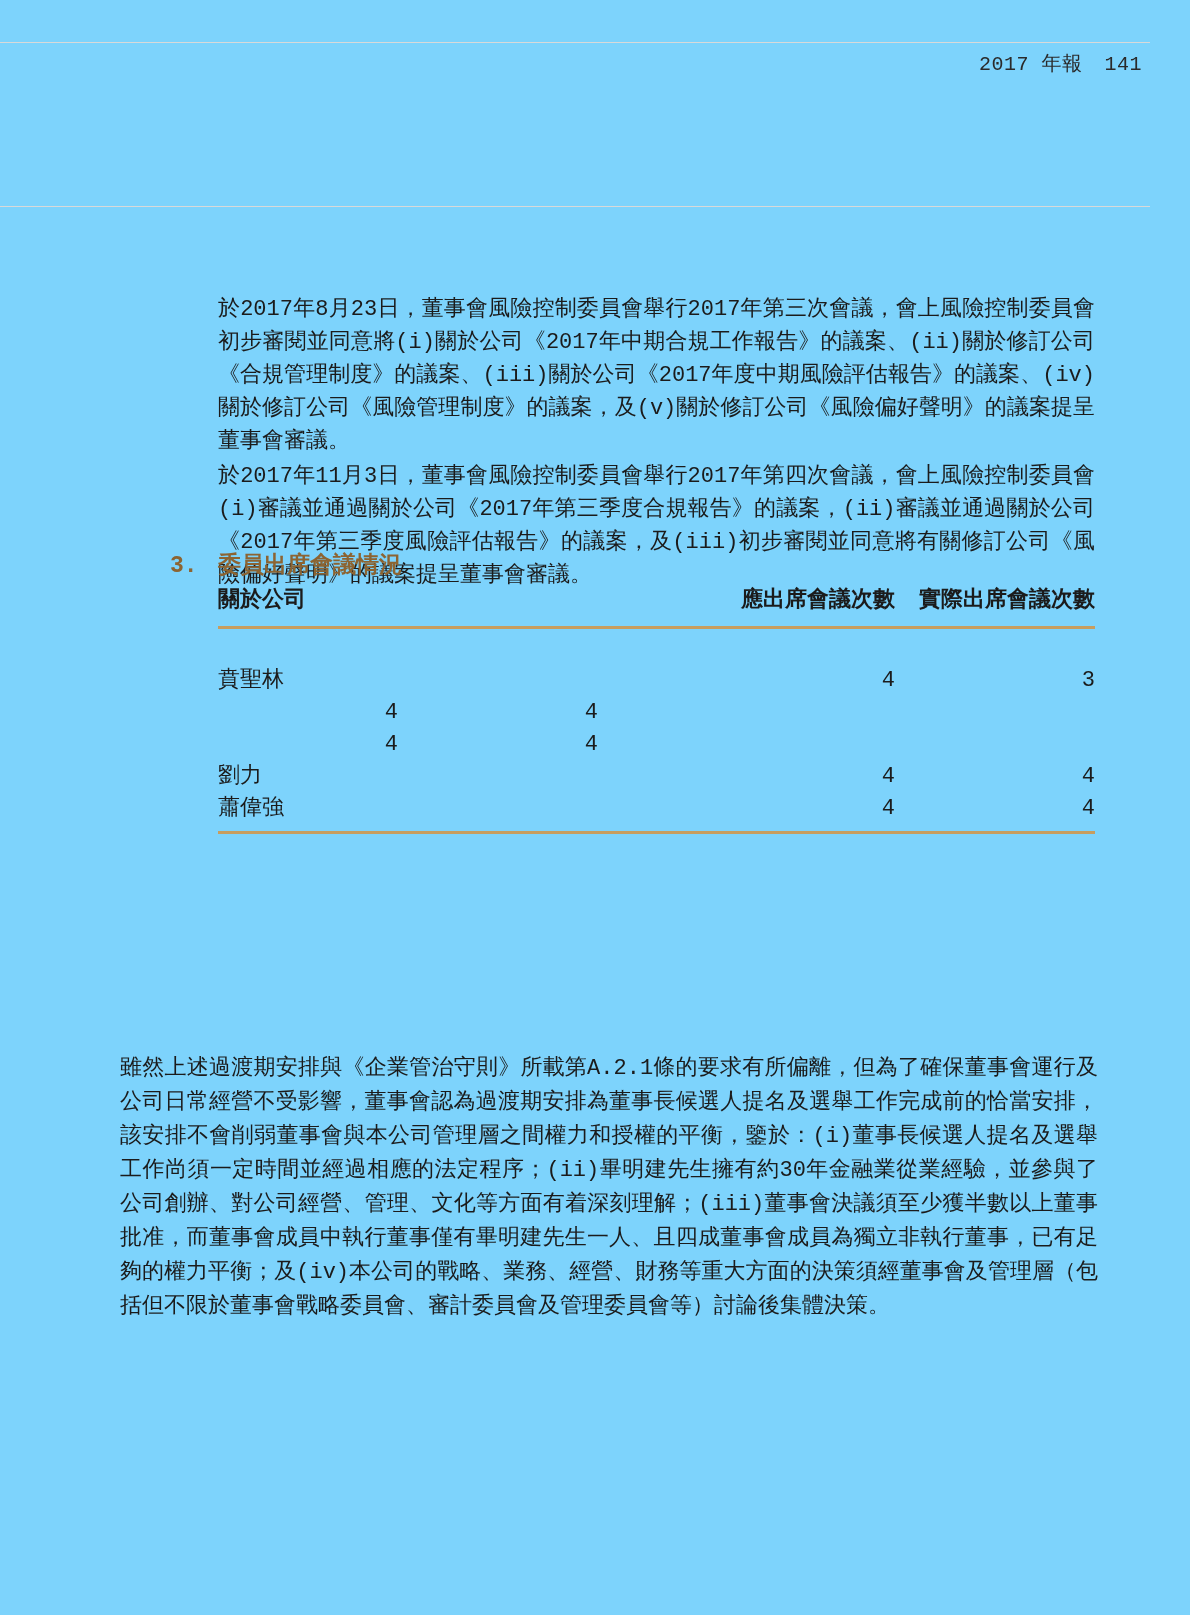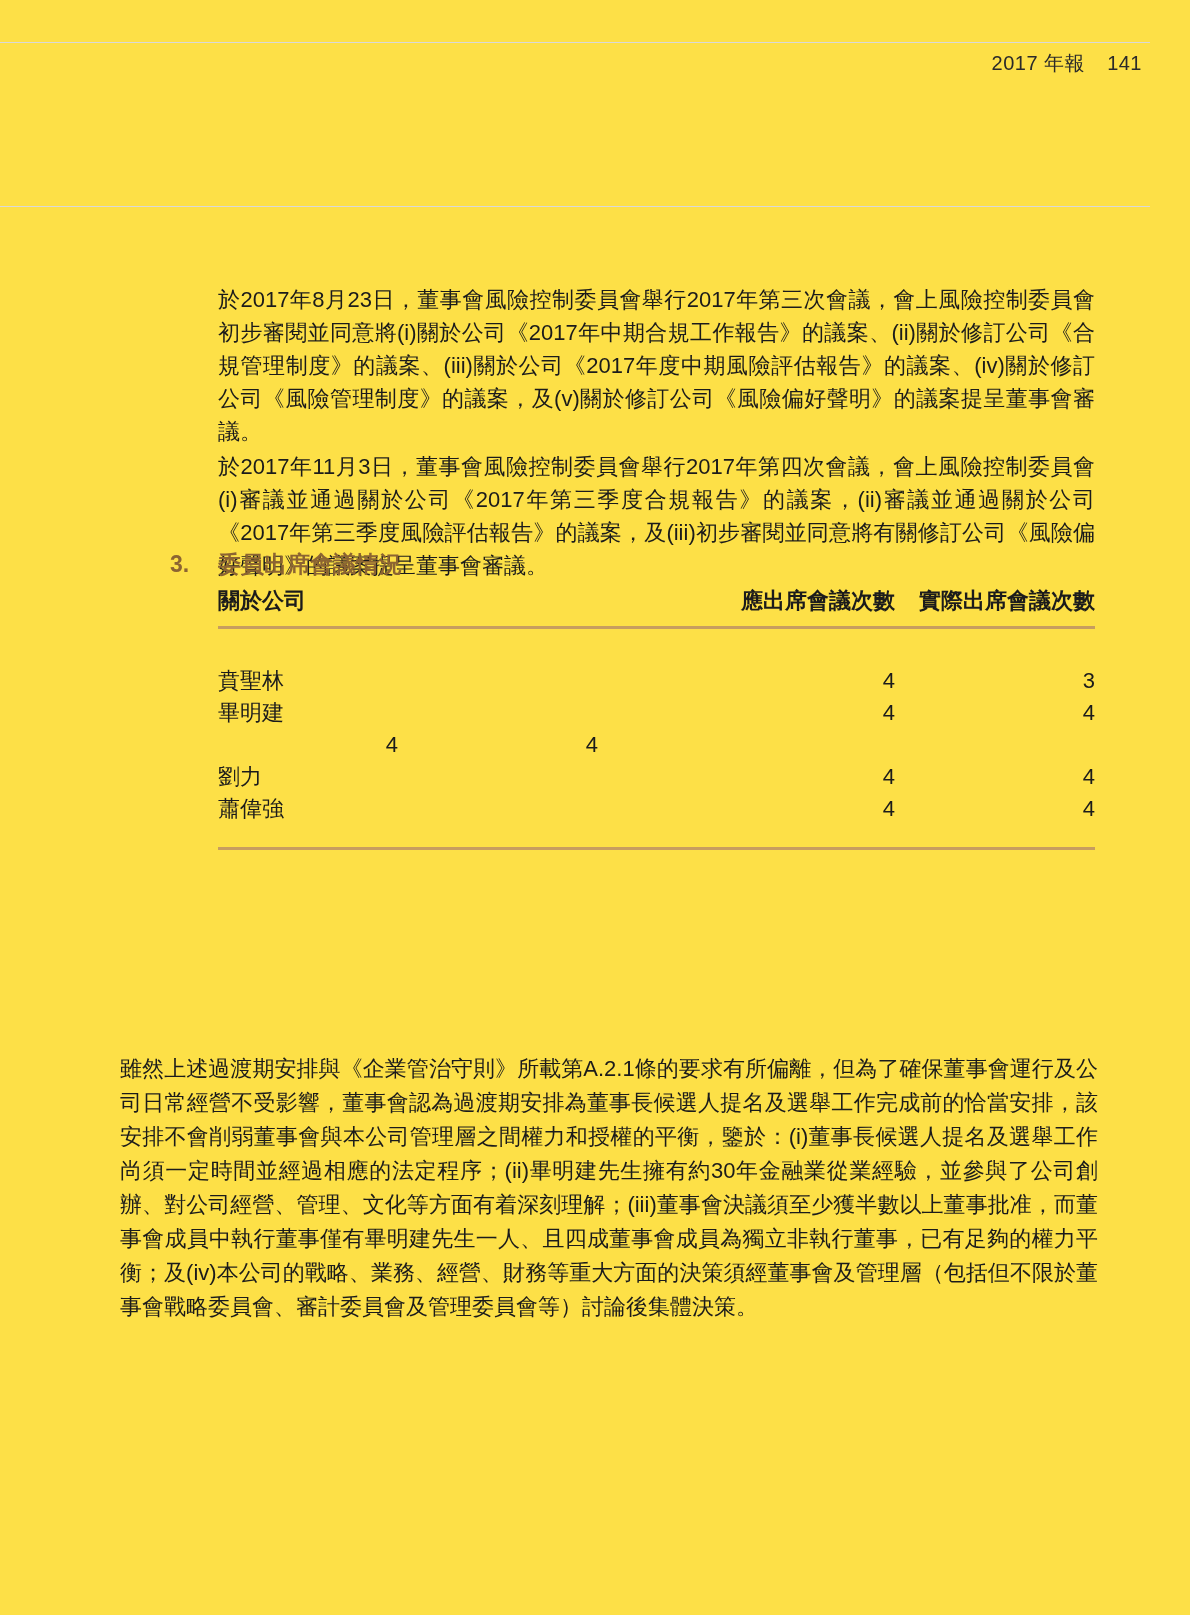--- a/index.html
+++ b/index.html
@@ -1,21 +1,21 @@
 <!DOCTYPE html>
 <html><head>
 <meta charset="utf-8">
 <style>
   html, body { margin: 0; padding: 0; background: #ffffff; }
   .page {
     position: relative;
     width: 1190px;
     height: 1615px;
-    background: #fde047;
-    font-family: Liberation Sans, sans-serif;
+    background: #7dd3fc;
+    font-family: Liberation Mono, monospace;
     color: #1b1b1b;
     overflow: hidden;
   }
   .rule {
     position: absolute;
     left: 0;
     height: 1px;
     background: #d9d9d9;
   }
   #rule-top { top: 42px;  width: 1150px; }
@@ -37,20 +37,21 @@
     margin: 0;
     font-size: 22px;
     line-height: 33px;
     text-align: justify;
     text-justify: inter-ideograph;
   }
   .quote-block {
     position: absolute;
     left: 218px;
     width: 877px;
+    margin-top: 10px;
   }
   #para-p3 { top: 283px; }
   #para-p4 { top: 450px; }
 
   .sec-heading {
     position: absolute;
     color: #8c6432;
     font-weight: bold;
     white-space: nowrap;
   }
@@ -68,21 +69,21 @@
   .thead {
     display: flex;
     font-weight: bold;
     font-size: 22px;
     line-height: 26px;
     padding-bottom: 12px;
     border-bottom: 3px solid #c79d5f;
   }
   .tbody {
     margin-top: 36px;
-    padding-bottom: 22px;
+    padding-bottom: 6px;
     border-bottom: 3px solid #c79d5f;
   }
   .trow { display: flex; font-size: 22px; line-height: 32px; }
   .col-name { flex: 1; text-align: left; }
   .col-req  { width: 180px; text-align: right; }
   .col-act  { width: 200px; text-align: right; }
 
   .main-block {
     position: absolute;
     left: 120px;
@@ -122,21 +123,20 @@
       <span class="col-req">應出席會議次數</span>
       <span class="col-act">實際出席會議次數</span>
     </div>
     <div class="tbody">
       <div class="trow">
         <span class="col-name">賁聖林</span>
         <span class="col-req">4</span>
         <span class="col-act">3</span>
       </div>
       <div class="trow">
-        <span class="col-name">畢明建</span>
         <span class="col-req">4</span>
         <span class="col-act">4</span>
       </div>
       <div class="trow">
         <span class="col-req">4</span>
         <span class="col-act">4</span>
       </div>
       <div class="trow">
         <span class="col-name">劉力</span>
         <span class="col-req">4</span>

